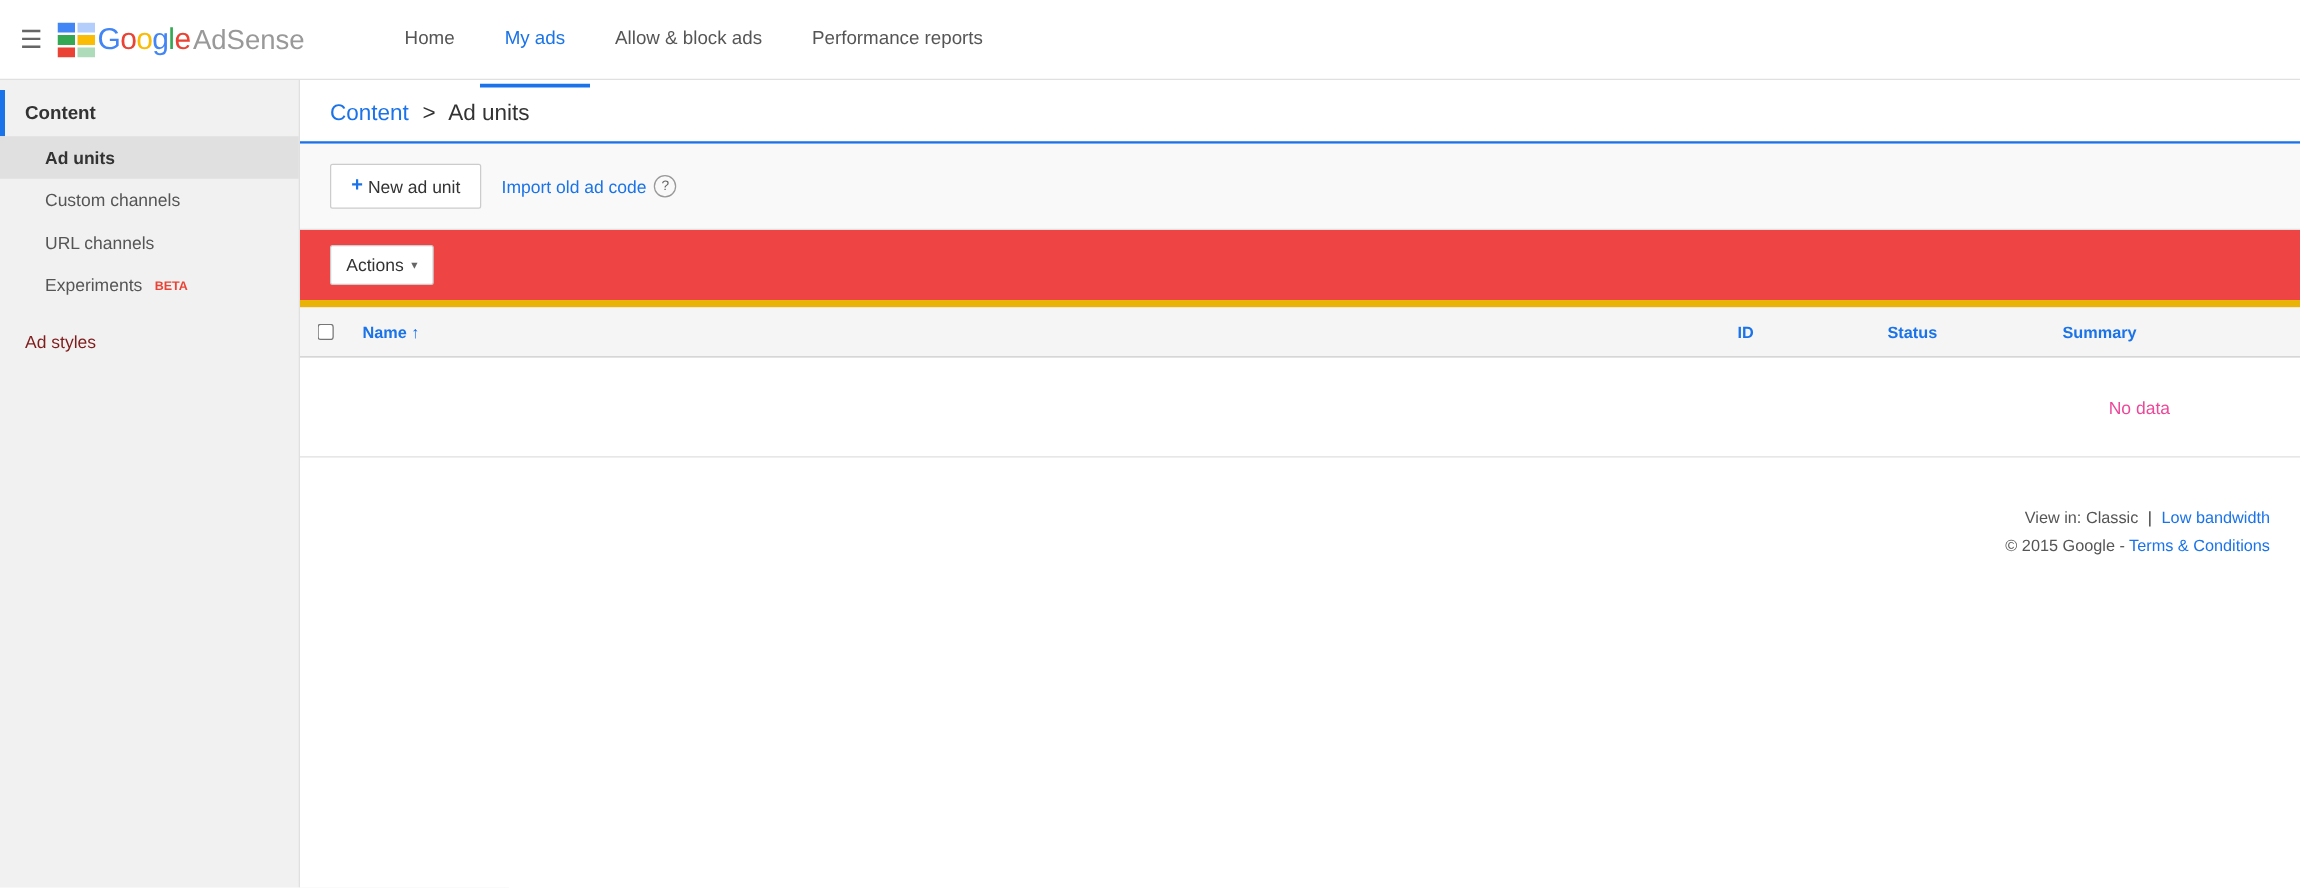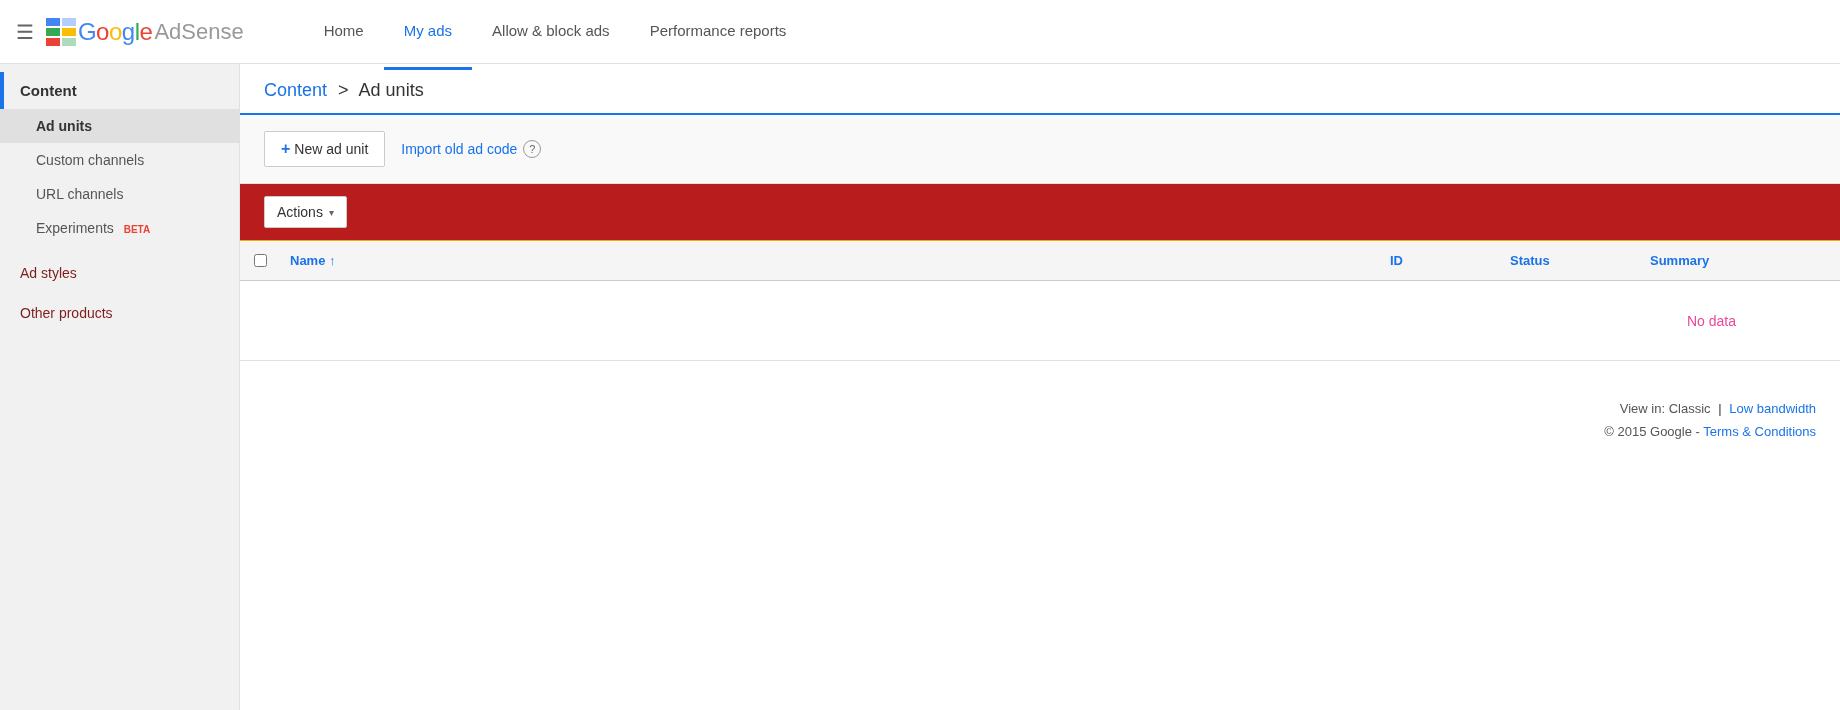--- a/index.html
+++ b/index.html
@@ -189,22 +189,22 @@
       height: 18px;
       border-radius: 50%;
       border: 1px solid #999;
       color: #666;
       font-size: 11px;
       cursor: pointer;
     }
 
     .actions-area {
       padding: 12px 24px;
-      background: #b91c1c;
-      border-bottom: 1px solid #eab308;
+      background: #ef4444;
+      border-bottom: 6px solid #eab308;
     }
     .btn-actions {
       background: #fff;
       border: 1px solid #ccc;
       border-radius: 2px;
       padding: 7px 12px;
       font-size: 14px;
       color: #333;
       cursor: pointer;
       display: inline-flex;
@@ -322,21 +322,20 @@
       <a class="sidebar-item active">Ad units</a>
       <a class="sidebar-item">Custom channels</a>
       <a class="sidebar-item">URL channels</a>
       <a class="sidebar-item">
         <span>Experiments</span>
         <span class="beta-badge">BETA</span>
       </a>
     </div>
 
     <div class="sidebar-standalone">Ad styles</div>
-    <div class="sidebar-standalone">Other products</div>
   </aside>
 
   <main class="main-content">
 
     <div class="breadcrumb-area">
       <div class="breadcrumb">
         <a class="breadcrumb-link">Content</a>
         <span class="breadcrumb-sep">&gt;</span>
         <span class="breadcrumb-current">Ad units</span>
       </div>

